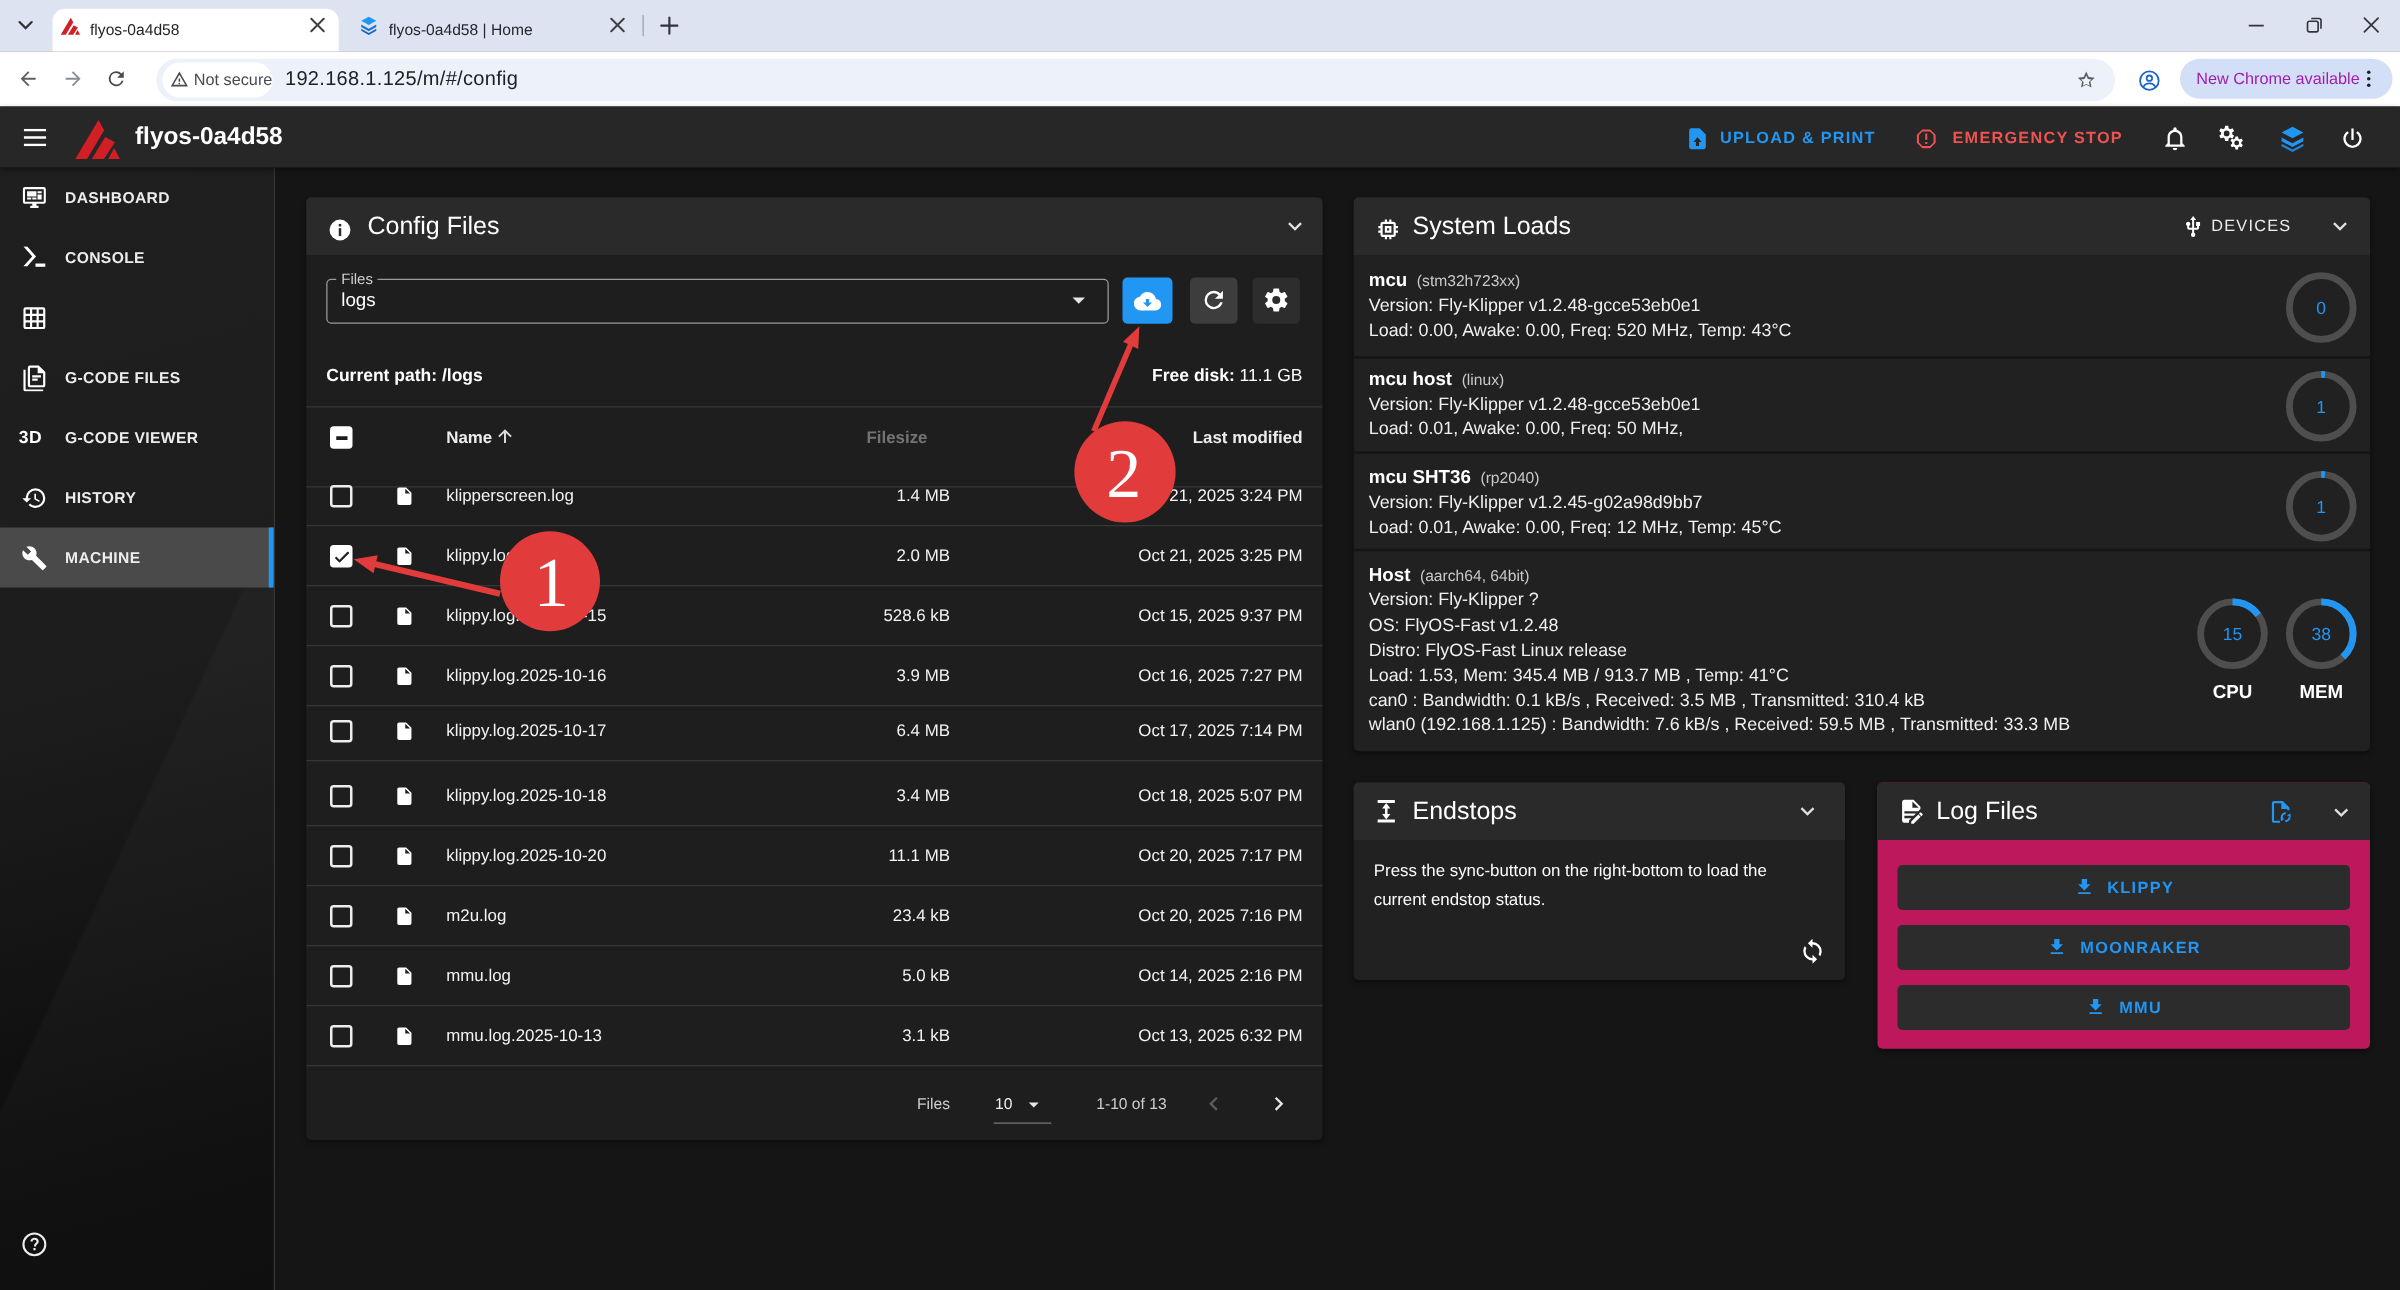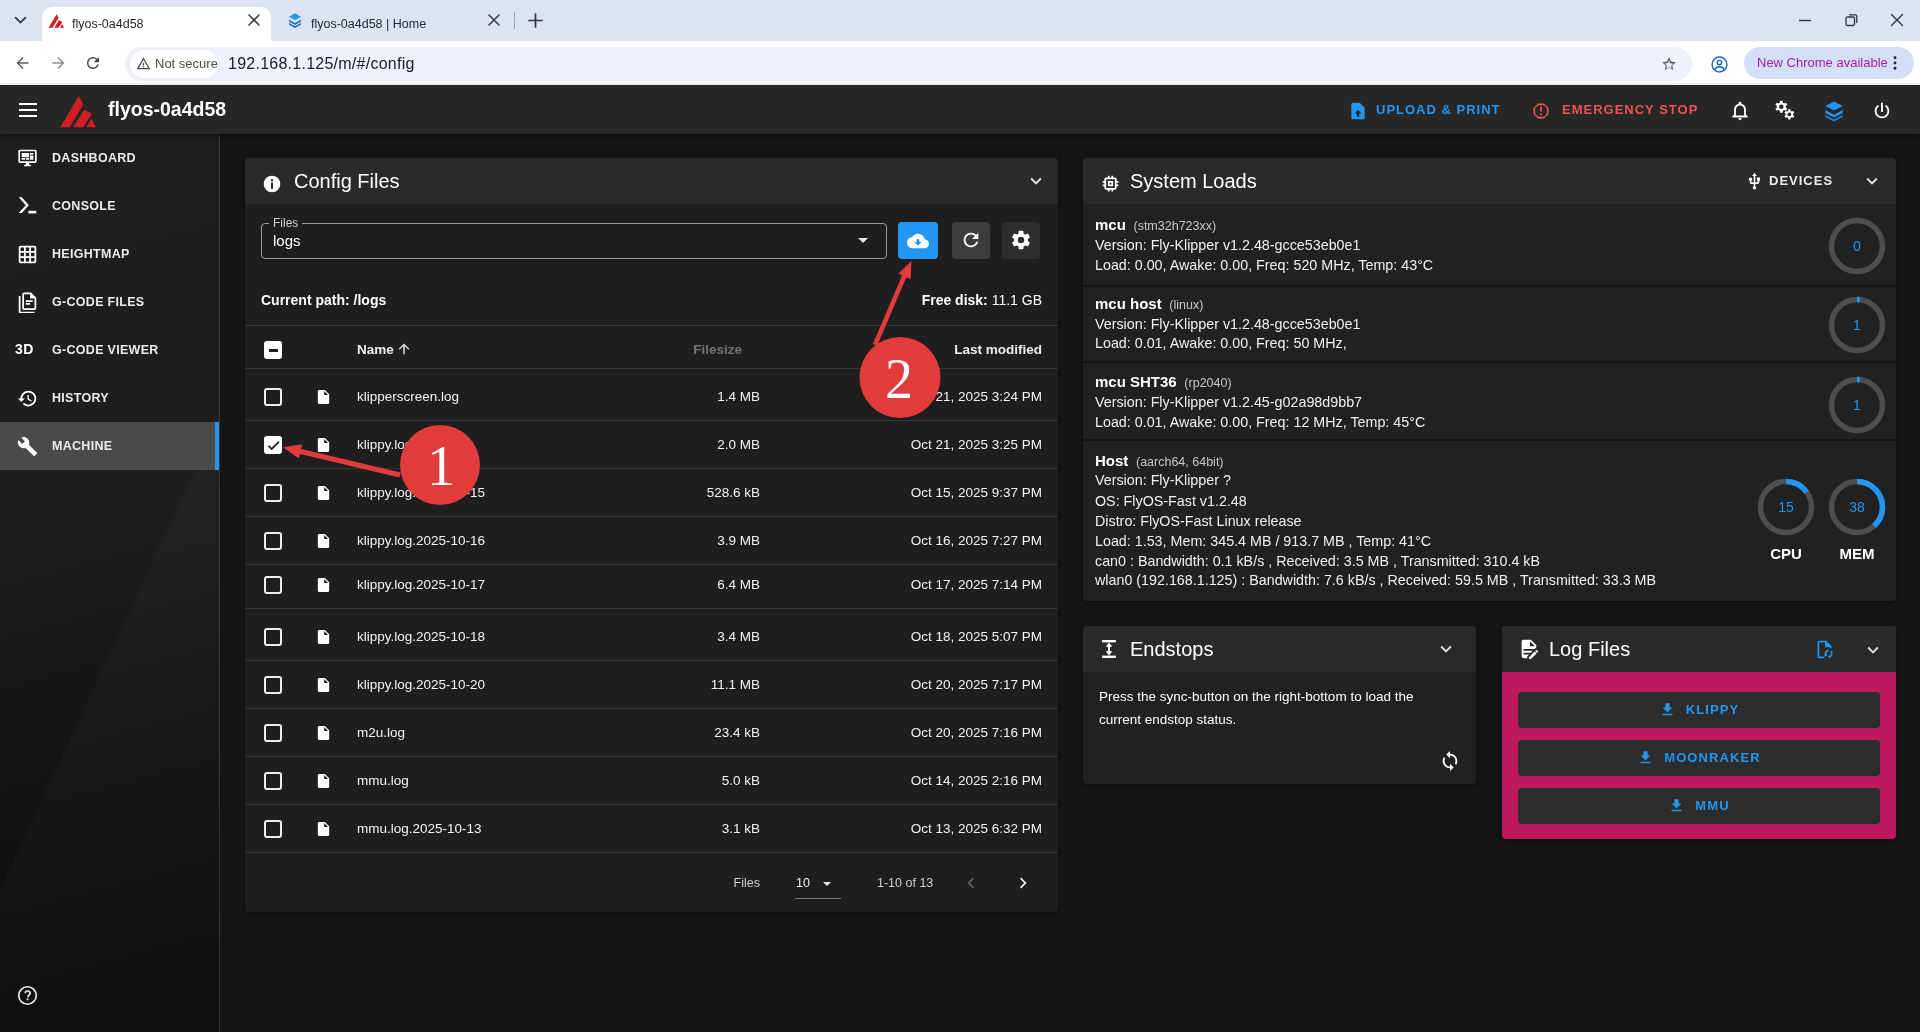--- a/index.html
+++ b/index.html
@@ -166,23 +166,20 @@
     <path d="M16.56,5.44L15.11,6.89C16.84,7.94 18,9.83 18,12A6,6 0 0,1 12,18A6,6 0 0,1 6,12C6,9.83 7.16,7.94 8.88,6.88L7.44,5.44C5.36,6.88 4,9.28 4,12A8,8 0 0,0 12,20A8,8 0 0,0 20,12C20,9.28 18.64,6.88 16.56,5.44M13,3H11V13H13V3Z" fill="#fff"></path>
   </svg>
 
 <div class="abs" id="sidebar">
   <div class="item" style="top:0">
       <span class="lbl">DASHBOARD</span>
     </div>
   <div class="item" style="top:48px">
       <span class="lbl">CONSOLE</span>
     </div>
-  <div class="item" style="top:96px">
-      <span class="lbl">HEIGHTMAP</span>
-    </div>
   <div class="item" style="top:144px">
       <span class="lbl">G-CODE FILES</span>
     </div>
   <div class="item" style="top:192px">
       <span class="lbl">G-CODE VIEWER</span>
     </div>
   <div class="item" style="top:240px">
       <span class="lbl">HISTORY</span>
     </div>
   <div class="item sel" style="top:288px">
@@ -242,21 +239,21 @@
       <path d="M17.65,6.35C16.2,4.9 14.21,4 12,4A8,8 0 0,0 4,12A8,8 0 0,0 12,20C15.73,20 18.84,17.45 19.73,14H17.65C16.83,16.33 14.61,18 12,18A6,6 0 0,1 6,12A6,6 0 0,1 12,6C13.66,6 15.14,6.69 16.22,7.78L13,11H20V4L17.65,6.35Z" fill="#fff"></path>
     </svg>
   <div class="abs" style="left:757px;top:64px;width:38px;height:37px;background:#2d2d2d;border-radius:4px"></div>
   <svg class="abs" style="left:765px;top:71px" width="22" height="22" viewBox="0 0 24 24">
       <path d="M12,15.5A3.5,3.5 0 0,1 8.5,12A3.5,3.5 0 0,1 12,8.5A3.5,3.5 0 0,1 15.5,12A3.5,3.5 0 0,1 12,15.5M19.43,12.97C19.47,12.65 19.5,12.33 19.5,12C19.5,11.67 19.47,11.34 19.43,11L21.54,9.37C21.73,9.22 21.78,8.95 21.66,8.73L19.66,5.27C19.54,5.05 19.27,4.96 19.05,5.05L16.56,6.05C16.04,5.66 15.5,5.32 14.87,5.07L14.5,2.42C14.46,2.18 14.25,2 14,2H10C9.75,2 9.54,2.18 9.5,2.42L9.13,5.07C8.5,5.32 7.96,5.66 7.44,6.05L4.95,5.05C4.73,4.96 4.46,5.05 4.34,5.27L2.34,8.73C2.21,8.95 2.27,9.22 2.46,9.37L4.57,11C4.53,11.34 4.5,11.67 4.5,12C4.5,12.33 4.53,12.65 4.57,12.97L2.46,14.63C2.27,14.78 2.21,15.05 2.34,15.27L4.34,18.73C4.46,18.95 4.73,19.03 4.95,18.95L7.44,17.94C7.96,18.34 8.5,18.68 9.13,18.93L9.5,21.58C9.54,21.82 9.75,22 10,22H14C14.25,22 14.46,21.82 14.5,21.58L14.87,18.93C15.5,18.67 16.04,18.34 16.56,17.94L19.05,18.95C19.27,19.03 19.54,18.95 19.66,18.73L21.66,15.27C21.78,15.05 21.73,14.78 21.54,14.63L19.43,12.97Z" fill="#fff"></path>
     </svg>
 
   <div class="abs" style="left:16px;top:134px;font-size:14px;font-weight:bold;color:#fff">Current path: /logs</div>
   <div class="abs" style="right:16px;top:134px;font-size:14px;color:#fff"><b>Free disk:</b> 11.1 GB</div>
 
-  <div class="abs" style="left:0;top:167px;width:813px;height:44px;border-top:1px solid rgba(255,255,255,.11);border-bottom:1px solid rgba(255,255,255,.11)">
+  <div class="abs" style="left:0;top:167px;width:813px;height:65px;border-top:1px solid rgba(255,255,255,.11);border-bottom:1px solid rgba(255,255,255,.11)">
     <div class="cb" style="background:#fff;border-color:#fff">
         <div style="position:absolute;left:2.5px;top:5.5px;width:9px;height:3px;background:#1b1b1b"></div>
       </div>
     <div class="abs" style="left:112px;top:0;line-height:47px;font-size:13.5px;font-weight:bold;color:#ededed">Name</div>
     <svg class="abs" style="left:151px;top:15px" width="16" height="16" viewBox="0 0 24 24">
         <path d="M13.2,20H10.8V8L5.5,13.3L3.9,11.7L12,3.6L20.1,11.7L18.5,13.3L13.2,8V20Z" fill="#dadada"></path>
       </svg>
     <div class="abs" style="right:316px;top:0;line-height:47px;font-size:13.5px;font-weight:bold;color:#737373">Filesize</div>
     <div class="abs" style="right:16px;top:0;line-height:47px;font-size:13.5px;font-weight:bold;color:#ededed">Last modified</div>
   </div>
@@ -371,21 +368,21 @@
 
 <div class="card" style="left:1083px;top:158px;width:813px;height:443px;background:#212121">
   <div class="chead"></div>
   <svg class="abs" style="left:17px;top:15px" width="21" height="21" viewBox="0 0 24 24">
       <path d="M17,17H7V7H17M21,11V9H19V7C19,5.89 18.1,5 17,5H15V3H13V5H11V3H9V5H7C5.89,5 5,5.89 5,7V9H3V11H5V13H3V15H5V17A2,2 0 0,0 7,19H9V21H11V19H13V21H15V19H17A2,2 0 0,0 19,17V15H21V13H19V11M13,13H11V11H13M15,9H9V15H15V9Z" fill="#fff"></path>
     </svg>
   <div class="ctitle" style="left:47px">System Loads</div>
   <svg class="abs" style="left:662px;top:14px" width="19" height="19" viewBox="0 0 24 24">
       <path d="M15,7V11H16V13H13V5H15L12,1L9,5H11V13H8V10.93C8.7,10.56 9.2,9.85 9.2,9C9.2,7.78 8.21,6.8 7,6.8C5.78,6.8 4.8,7.78 4.8,9C4.8,9.85 5.3,10.56 6,10.93V13A2,2 0 0,0 8,15H11V18.05C10.29,18.41 9.8,19.15 9.8,20A2.2,2.2 0 0,0 12,22.2A2.2,2.2 0 0,0 14.2,20C14.2,19.15 13.71,18.41 13,18.05V15H16A2,2 0 0,0 18,13V11H19V7H15Z" fill="#fff"></path>
     </svg>
-  <div class="abs" style="left:686px;top:0;height:46px;line-height:46px;font-size:13px;font-weight:bold;letter-spacing:1px;color:#ececec">DEVICES</div>
+  <div class="abs" style="left:686px;top:0;height:46px;line-height:46px;font-size:13px;font-weight:normal;letter-spacing:1px;color:#ececec">DEVICES</div>
   <svg class="abs" style="left:778px;top:12px" width="22" height="22" viewBox="0 0 24 24">
       <path d="M7.41,8.58L12,13.17L16.59,8.58L18,10L12,16L6,10L7.41,8.58Z" fill="#e0e0e0"></path>
     </svg>
   <div class="abs" style="left:0;top:127px;width:813px;height:2px;background:#151515"></div>
   <div class="abs" style="left:0;top:203px;width:813px;height:2px;background:#151515"></div>
   <div class="abs" style="left:0;top:281px;width:813px;height:2px;background:#151515"></div>
 
   <div class="sl-title" style="left:12px;top:58px">mcu <span class="sl-sub">&nbsp;(stm32h723xx)</span></div>
   <div class="sl-line" style="left:12px;top:79px">Version: Fly-Klipper v1.2.48-gcce53eb0e1</div>
   <div class="sl-line" style="left:12px;top:99px">Load: 0.00, Awake: 0.00, Freq: 520 MHz, Temp: 43°C</div>

